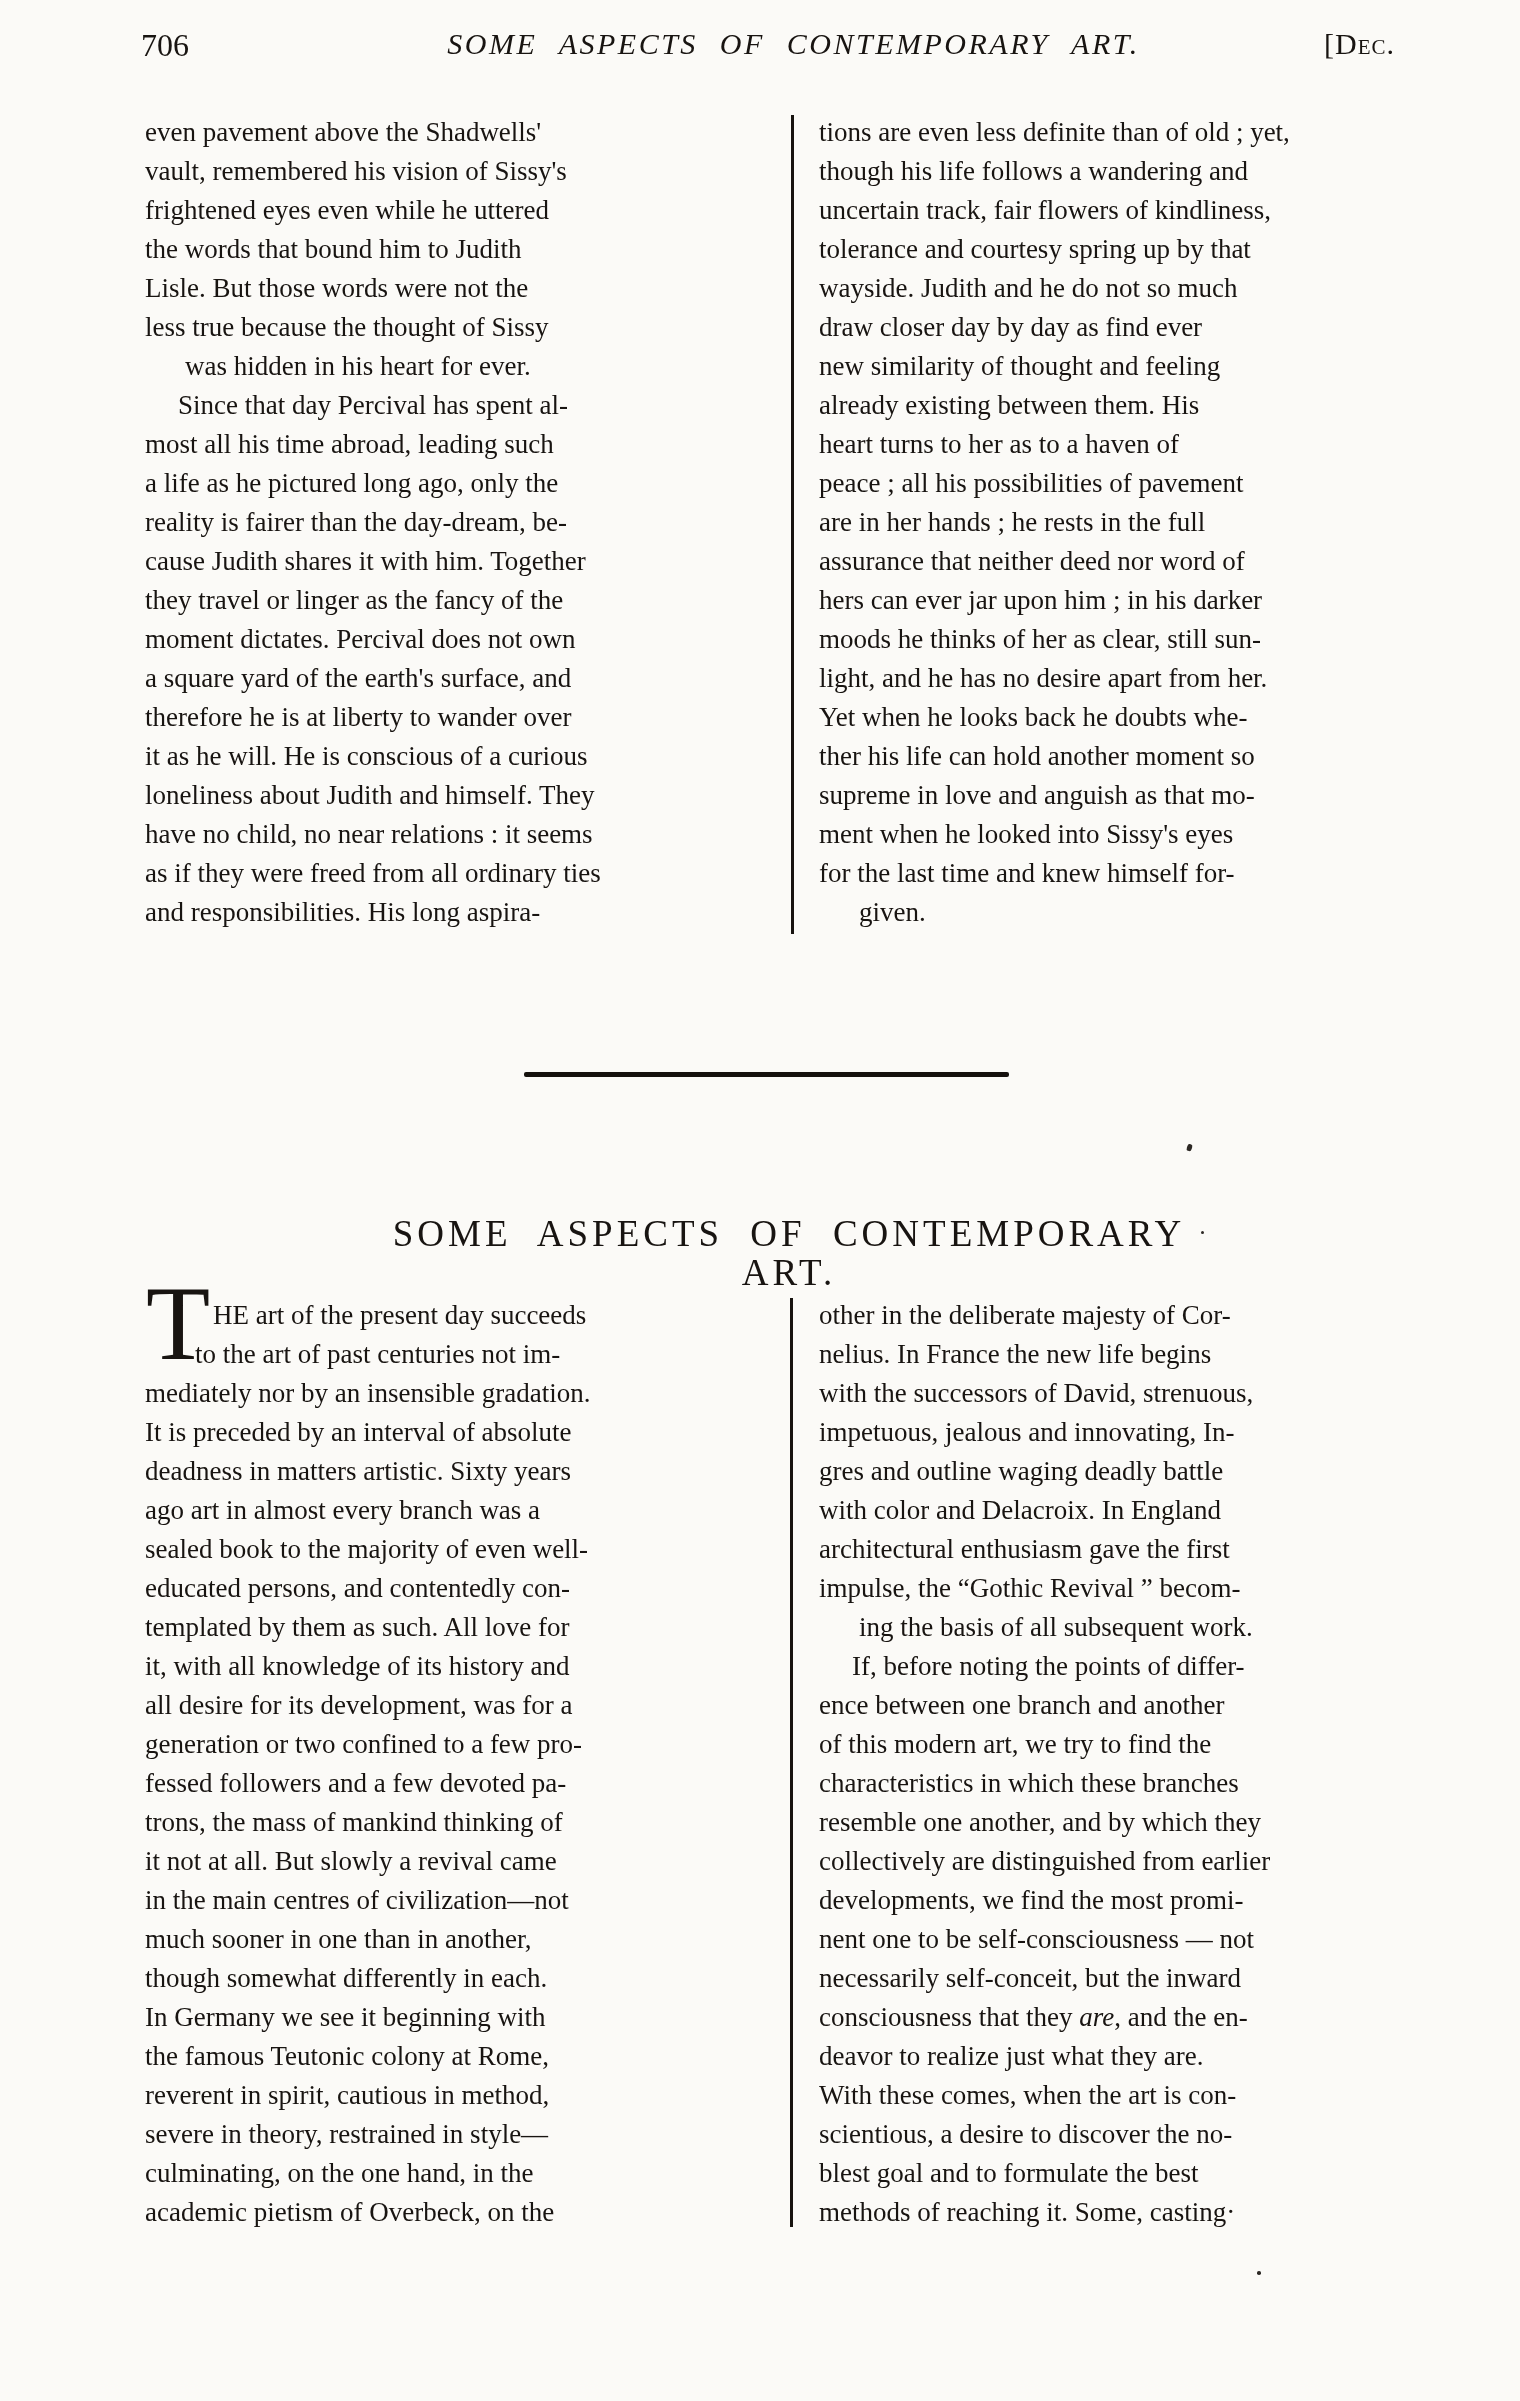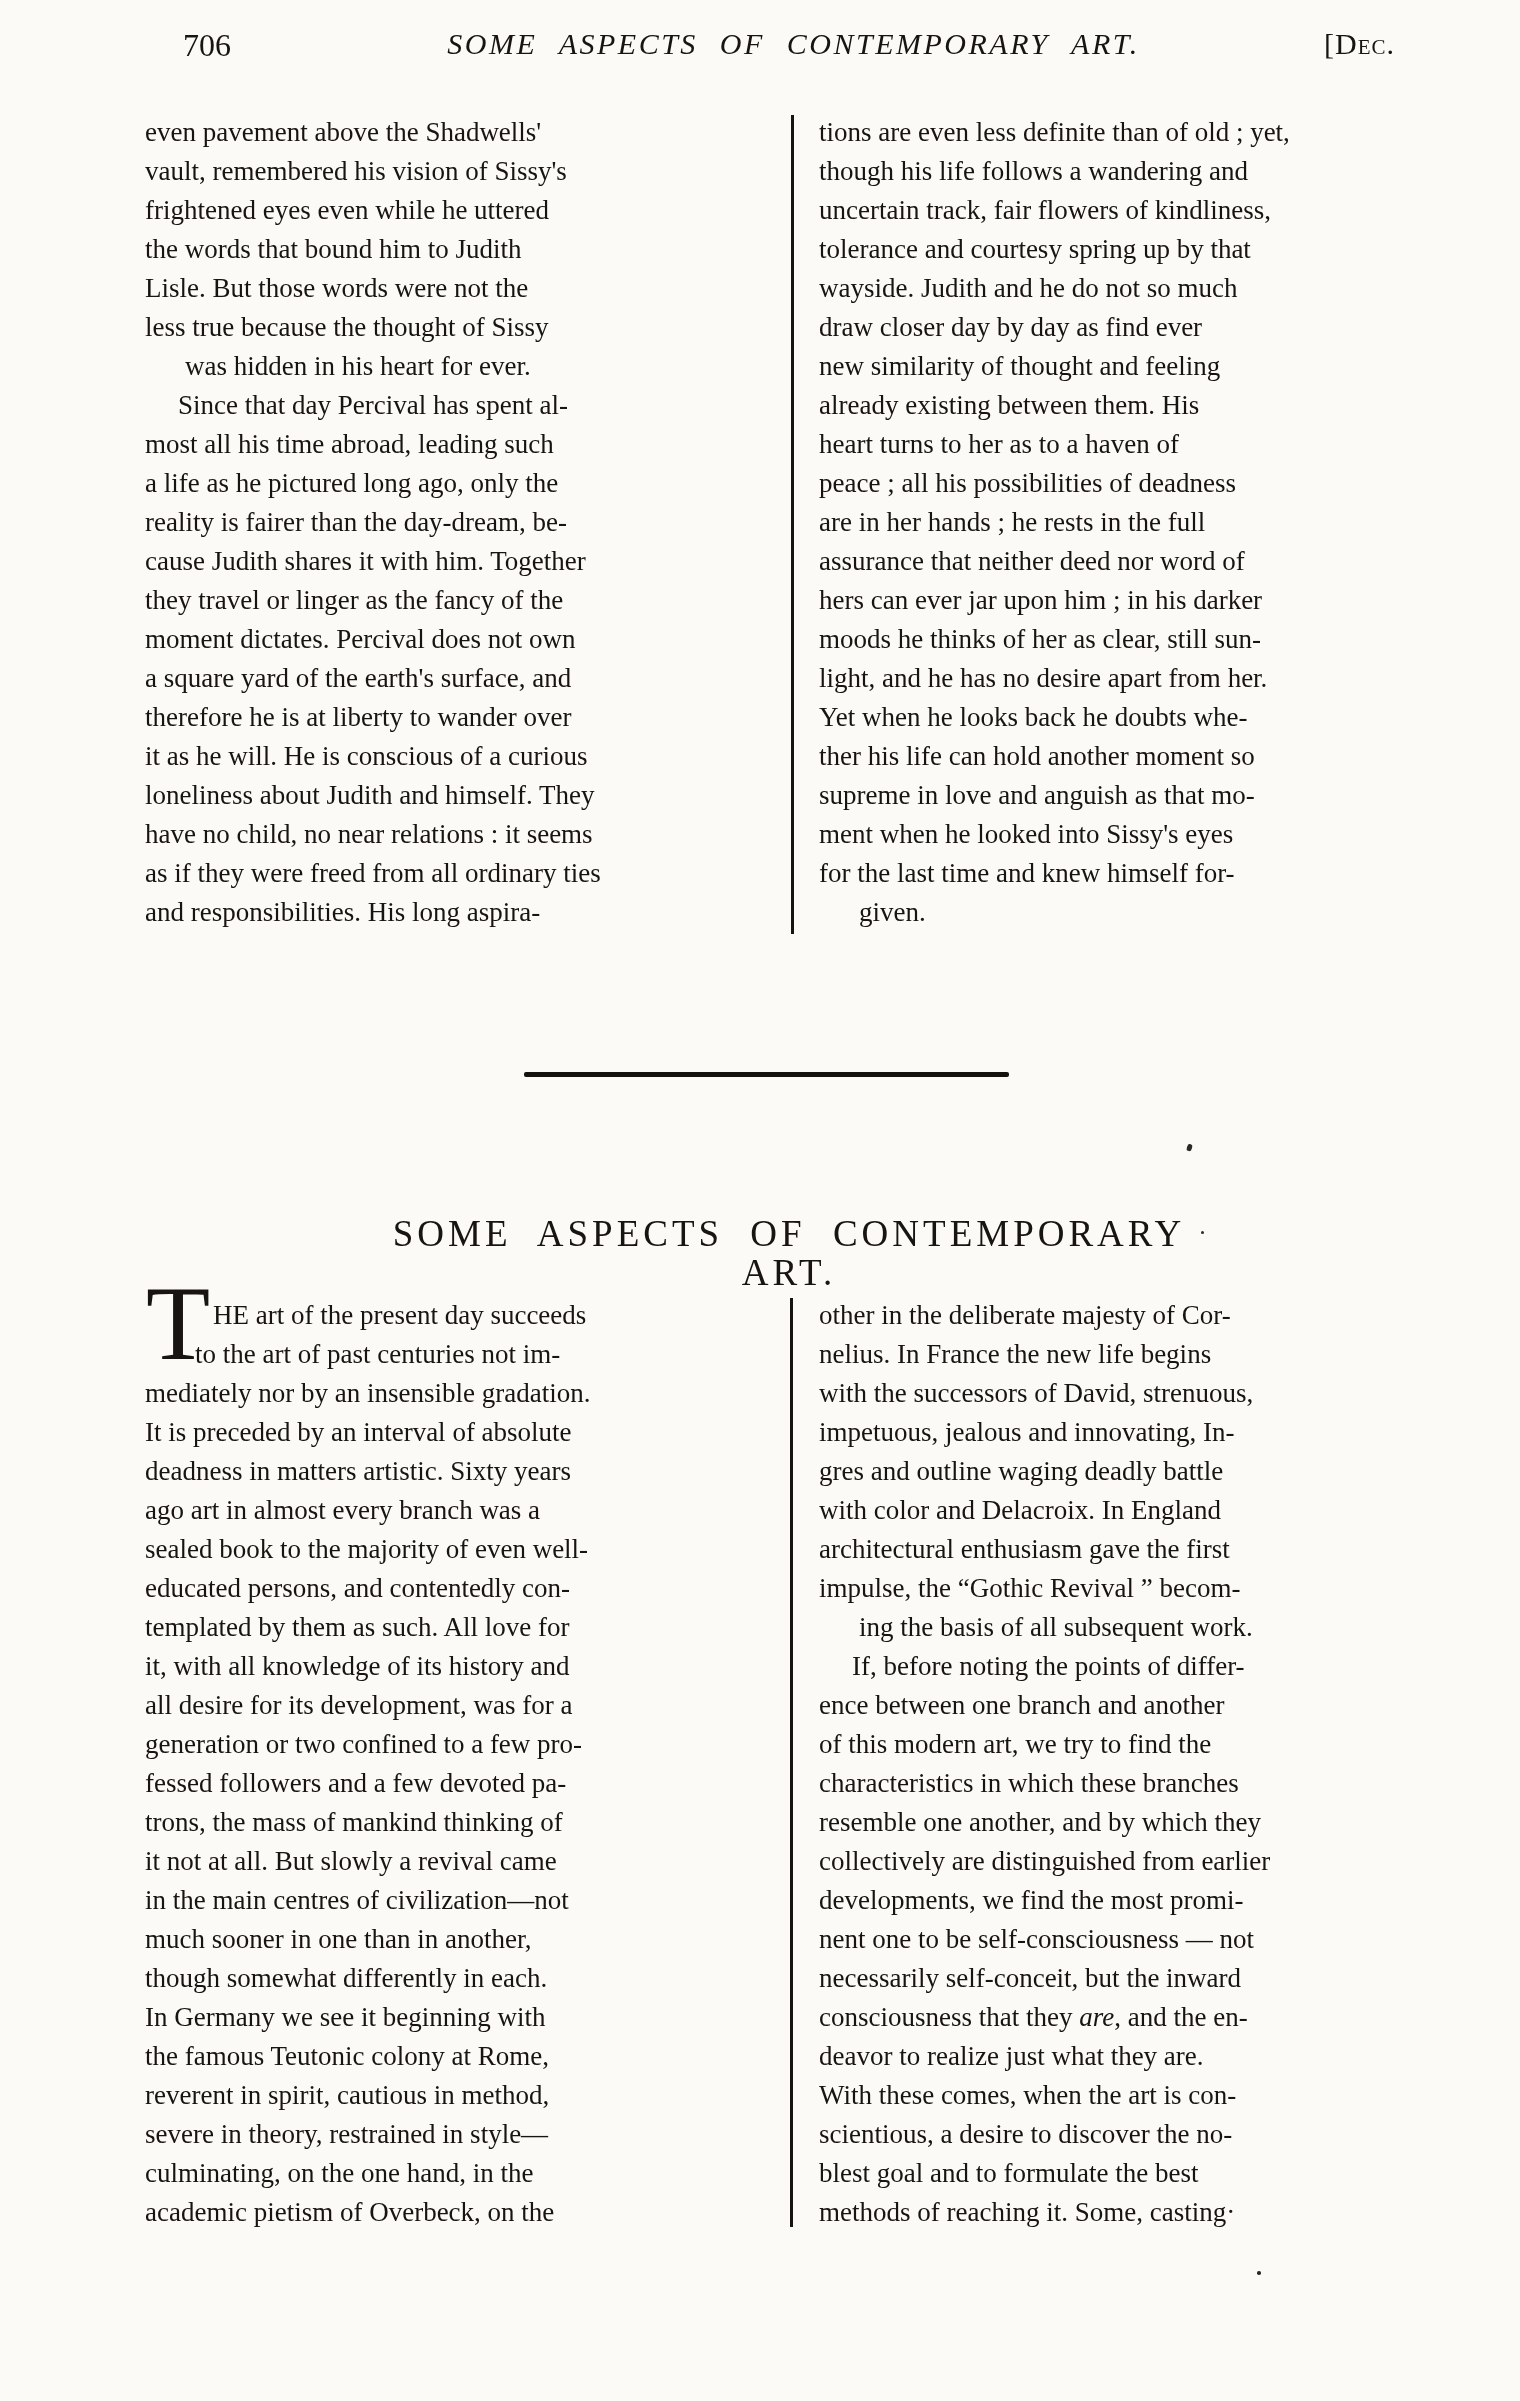--- a/index.html
+++ b/index.html
@@ -4,21 +4,21 @@
 <style>
   html,body{margin:0;padding:0;}
   body{
     width:1521px;height:2401px;position:relative;overflow:hidden;
     background:#fbfaf7;color:#181411;
     font-family:"Liberation Serif","DejaVu Serif",serif;
     -webkit-font-smoothing:antialiased;
   }
   #page{position:absolute;inset:0;}
   
-  .pgnum{position:absolute;left:141px;top:29px;font-size:32px;line-height:1;margin-left:42px;}
+  .pgnum{position:absolute;left:141px;top:29px;font-size:32px;line-height:1;}
   .runtitle{
     position:absolute;left:347px;top:27px;width:893px;text-align:center;
     font-style:italic;font-size:30px;line-height:1.1;
     letter-spacing:2.5px;word-spacing:12px;
   }
   .issue{position:absolute;left:1324px;top:29px;font-size:30px;line-height:1;font-variant:small-caps;letter-spacing:1px;}
   
   .vrule{position:absolute;width:2.5px;background:#17130f;}
   #vr1{left:791px;top:115px;height:819px;}
   #vr2{left:790px;top:1298px;height:929px;}
@@ -92,21 +92,21 @@
   <div class="col" id="a1r">
       <div class="line"><span>tions are even less definite than of old ; yet,</span></div>
       <div class="line"><span>though his life follows a wandering and</span></div>
       <div class="line"><span>uncertain track, fair flowers of kindliness,</span></div>
       <div class="line"><span>tolerance and courtesy spring up by that</span></div>
       <div class="line"><span>wayside. Judith and he do not so much</span></div>
       <div class="line"><span>draw closer day by day as find ever</span></div>
       <div class="line"><span>new similarity of thought and feeling</span></div>
       <div class="line"><span>already existing between them. His</span></div>
       <div class="line"><span>heart turns to her as to a haven of</span></div>
-      <div class="line"><span>peace ; all his possibilities of deadness</span></div>
+      <div class="line"><span>peace ; all his possibilities of pavement</span></div>
       <div class="line"><span>are in her hands ; he rests in the full</span></div>
       <div class="line"><span>assurance that neither deed nor word of</span></div>
       <div class="line"><span>hers can ever jar upon him ; in his darker</span></div>
       <div class="line"><span>moods he thinks of her as clear, still sun-</span></div>
       <div class="line"><span>light, and he has no desire apart from her.</span></div>
       <div class="line"><span>Yet when he looks back he doubts whe-</span></div>
       <div class="line"><span>ther his life can hold another moment so</span></div>
       <div class="line"><span>supreme in love and anguish as that mo-</span></div>
       <div class="line"><span>ment when he looked into Sissy's eyes</span></div>
       <div class="line"><span>for the last time and knew himself for-</span></div>

